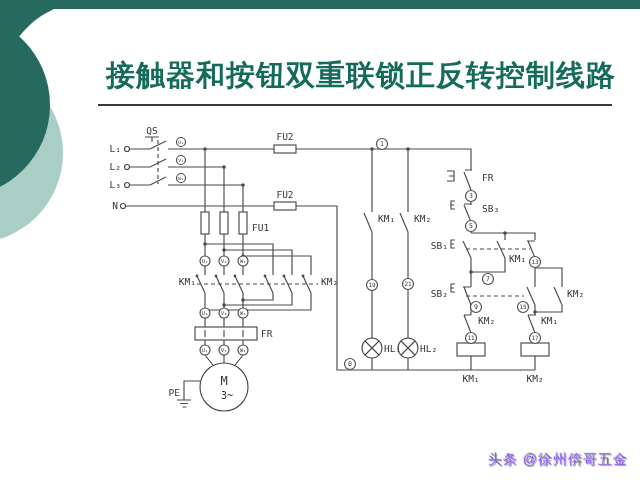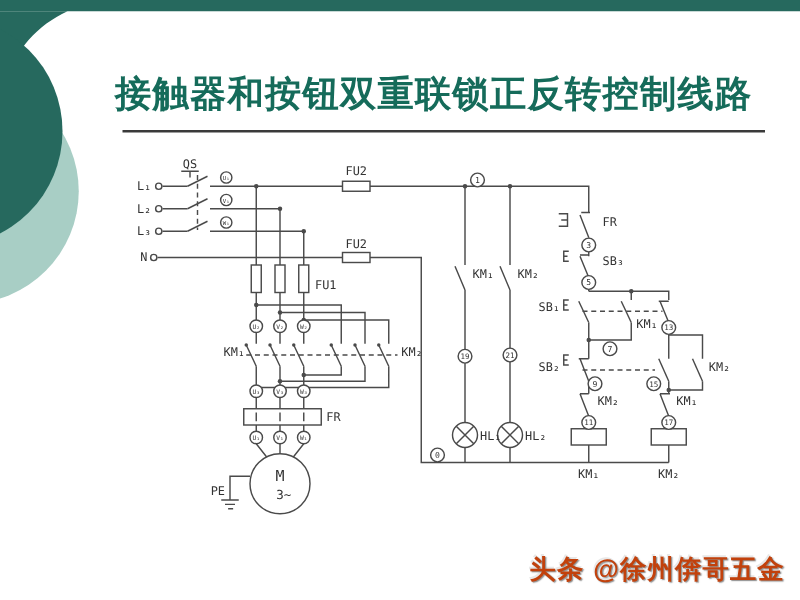--- a/index.html
+++ b/index.html
@@ -1,25 +1,25 @@
 <!DOCTYPE html>
 <html><head>
 <meta charset="utf-8">
 <style>
   html,body{margin:0;padding:0;}
   .page{position:relative;width:640px;height:480px;background:#ffffff;overflow:hidden;
         font-family:"Liberation Sans",sans-serif;}
   .bg-decor{position:absolute;left:0;top:0;width:640px;height:480px;}
   .slide-title{position:absolute;left:92px;top:56px;width:524px;height:40px;
-        text-align:left;font-weight:bold;font-size:29px;letter-spacing:1px;
+        text-align:right;font-weight:bold;font-size:29px;letter-spacing:1px;
         color:#156b5a;font-family:"Liberation Sans","DejaVu Sans",sans-serif;white-space:nowrap;}
   .title-underline{position:absolute;left:98px;top:104px;width:514px;height:2px;background:#3a3a3a;}
   .circuit{position:absolute;left:0;top:0;width:640px;height:480px;}
-  .watermark{position:absolute;right:12px;bottom:11px;font-size:21px;font-weight:bold;
-        color:#c2410c;letter-spacing:1px;white-space:nowrap;
+  .watermark{position:absolute;right:12px;bottom:11px;font-size:14px;font-weight:normal;
+        color:#8b5cf6;letter-spacing:1px;white-space:nowrap;
         text-shadow:1px 1px 1px #8a8a8a, -1px -1px 0 #e8e8e8;
         font-family:"Liberation Sans","DejaVu Sans",sans-serif;}
   .wire path{stroke:#4a4a4a;stroke-width:1.15;fill:none;}
   .wire path.dash{stroke-dasharray:4 3;}
   .sym{stroke:#4a4a4a;stroke-width:1.15;}
   .lbl{font-family:"DejaVu Sans Mono",monospace;fill:#333;font-size:9.5px;}
   .tiny{font-family:"DejaVu Sans Mono",monospace;fill:#333;}
 </style>
 </head>
 <body>

